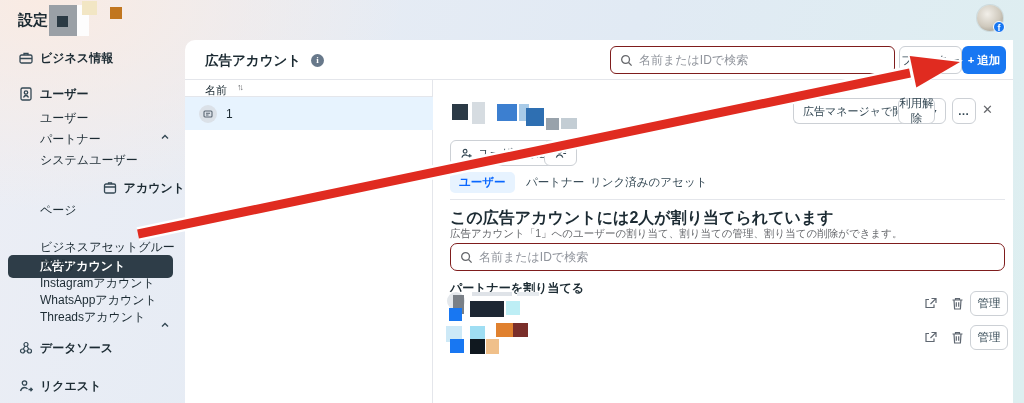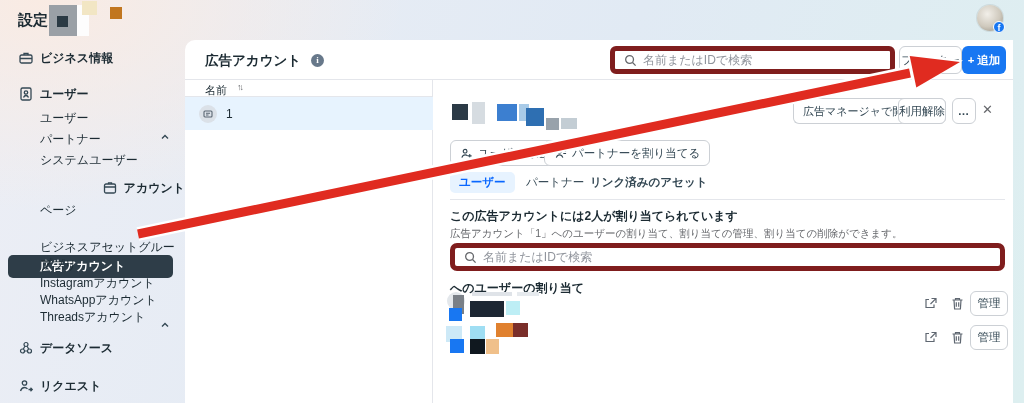--- a/index.html
+++ b/index.html
@@ -51,21 +51,21 @@
     border-bottom:1px solid #e4e6eb;
   }
   .card-title { position:absolute; left:20px; top:12px; font-size:13.5px; font-weight:bold; }
   .info-dot {
     position:absolute; left:126px; top:14px; width:13px; height:13px; border-radius:50%;
     background:#67788a; color:#fff; font-size:9px; font-weight:bold; text-align:center; line-height:13px;
     font-family:"Liberation Serif",serif;
   }
   .search-box {
     position:absolute; display:flex; align-items:center;
-    border:5px solid #7f1d1d; border-radius:6px; background:#fff;
+    border:1px solid #7f1d1d; border-radius:6px; background:#fff;
   }
   .search-box svg { margin:0 6px 0 9px; color:#65676b; flex:none; }
   .search-box input {
     border:none; outline:none; flex:1; font-size:12px; color:#1c2b33; background:transparent;
     font-family:inherit;
   }
   .search-box input::placeholder { color:#90949c; }
   #hdr-search { left:425px; top:6px; width:285px; height:28px; }
   .btn {
     display:flex; align-items:center; justify-content:center;
@@ -99,34 +99,34 @@
     display:flex; align-items:center; justify-content:center; color:#5a6672;
   }
   .list-row .rlabel { margin-left:9px; font-size:12px; }
   
   #detail { position:absolute; left:248px; top:40px; width:580px; height:323px; }
   .split-btn { position:absolute; left:360px; top:18px; height:26px; display:flex; }
   .split-main { border:1px solid #ccd0d5; border-right:none; border-radius:6px 0 0 6px; padding:0 9px;
     display:flex; align-items:center; font-size:11px; color:#344854; background:#fff; cursor:pointer; }
   .split-caret { border:1px solid #ccd0d5; border-radius:0 6px 6px 0; width:22px;
     display:flex; align-items:center; justify-content:center; font-size:7px; color:#344854; background:#fff; cursor:pointer; }
-  #deactivate-btn { position:absolute; left:465px; top:18px; width:48px; height:26px; }
+  #deactivate-btn { position:absolute; left:465px; top:18px; width:37px; height:26px; }
   #more-btn { position:absolute; left:519px; top:18px; width:24px; height:26px; font-weight:bold; letter-spacing:1px; }
   #close-x { position:absolute; left:549px; top:22px; font-size:13px; color:#65676b; cursor:pointer; }
   .assign-btn { position:absolute; top:60px; height:26px; padding:0 9px; gap:5px; }
   .assign-btn svg { flex:none; color:#344854; }
   #assign-user-btn { left:17px; }
   #assign-partner-btn { left:111px; }
   .tab { position:absolute; top:92px; height:21px; padding:0 9px; display:flex; align-items:center;
     font-size:11.5px; color:#344854; cursor:pointer; border-radius:5px; }
   #tab-users { left:17px; background:#e7f3ff; color:#0866ff; font-weight:bold; }
   #tab-partners { left:84px; }
-  #tab-linked { left:148px;font-weight:bold; }
+  #tab-linked { left:148px; }
   .tab-divider { position:absolute; left:17px; top:119px; width:555px; height:1px; background:#e4e6eb; }
-  .assigned-heading { position:absolute; left:17px; top:128px; font-size:12px; font-weight:bold; }
+  .assigned-heading { position:absolute; left:17px; top:128px; font-size:16px; font-weight:bold; }
   .assigned-desc { position:absolute; left:17px; top:147px; font-size:10.5px; color:#65676b; }
   #detail-search { left:17px; top:163px; width:555px; height:28px; border-radius:7px; }
   .section-heading { position:absolute; left:17px; top:200px; font-size:12px; font-weight:bold; }
   .icon-link { position:absolute; width:15px; height:15px; color:#5f6771; cursor:pointer; }
   .manage-btn { position:absolute; left:537px; width:38px; height:25px; }
   
   #arrow-overlay { position:absolute; left:0; top:0; width:1024px; height:403px; pointer-events:none; z-index:50; }
   svg.ic { display:block; }
 </style>
 </head>
@@ -286,40 +286,39 @@
             <circle cx="5.5" cy="4.5" r="2"></circle>
             <path d="M2 11.5c.7-2 1.9-3 3.5-3 1.1 0 2 .4 2.7 1.2M10.5 7.5v4M8.5 9.5h4"></path>
           </svg>
         <span>ユーザーを追加</span>
       </button>
       <button class="btn assign-btn" id="assign-partner-btn">
         <svg class="ic" width="13" height="13" viewBox="0 0 14 14" fill="none" stroke="currentColor" stroke-width="1.2">
             <circle cx="6" cy="4.5" r="2"></circle>
             <path d="M2.5 11.5c.7-2 1.9-3 3.5-3s2.8 1 3.5 3M10 4.5h3M10 7h3"></path>
           </svg>
-        <span>パートナーを割り当てる</span>
       </button>
 
       <div class="tab" id="tab-users">ユーザー</div>
       <div class="tab" id="tab-partners">パートナー</div>
       <div class="tab" id="tab-linked">リンク済みのアセット</div>
       <div class="tab-divider"></div>
 
       <div class="assigned-heading">この広告アカウントには2人が割り当てられています</div>
       <div class="assigned-desc">広告アカウント「1」へのユーザーの割り当て、割り当ての管理、割り当ての削除ができます。</div>
 
       <div class="search-box" id="detail-search">
         <svg class="ic" width="13" height="13" viewBox="0 0 14 14" fill="none" stroke="currentColor" stroke-width="1.4">
             <circle cx="6" cy="6" r="4.2"></circle>
             <path d="m9.2 9.2 3.3 3.3"></path>
           </svg>
         <input type="text" placeholder="名前またはIDで検索" style="">
       </div>
 
-      <div class="section-heading">へのユーザーの割り当て</div>
+      <div class="section-heading">パートナーを割り当てる</div>
 
       <div>
         <div class="rblock" style="left:14px;top:212px;width:18px;height:18px;background:#e3e7eb;border-radius:50%;"></div>
         <div class="rblock" style="left:20px;top:215px;width:11px;height:19px;background:#7a8087;"></div>
         <div class="rblock" style="left:16px;top:228px;width:13px;height:13px;background:#1877f2;"></div>
         <div class="rblock" style="left:39px;top:212px;width:40px;height:4px;background:#dfe3e8;"></div>
         <div class="rblock" style="left:84px;top:212px;width:22px;height:4px;background:#e6eaee;"></div>
         <div class="rblock" style="left:37px;top:221px;width:34px;height:16px;background:#1d2733;"></div>
         <div class="rblock" style="left:73px;top:221px;width:14px;height:14px;background:#bdeef5;"></div>
         <span class="icon-link" style="left:490px;top:216px;">

